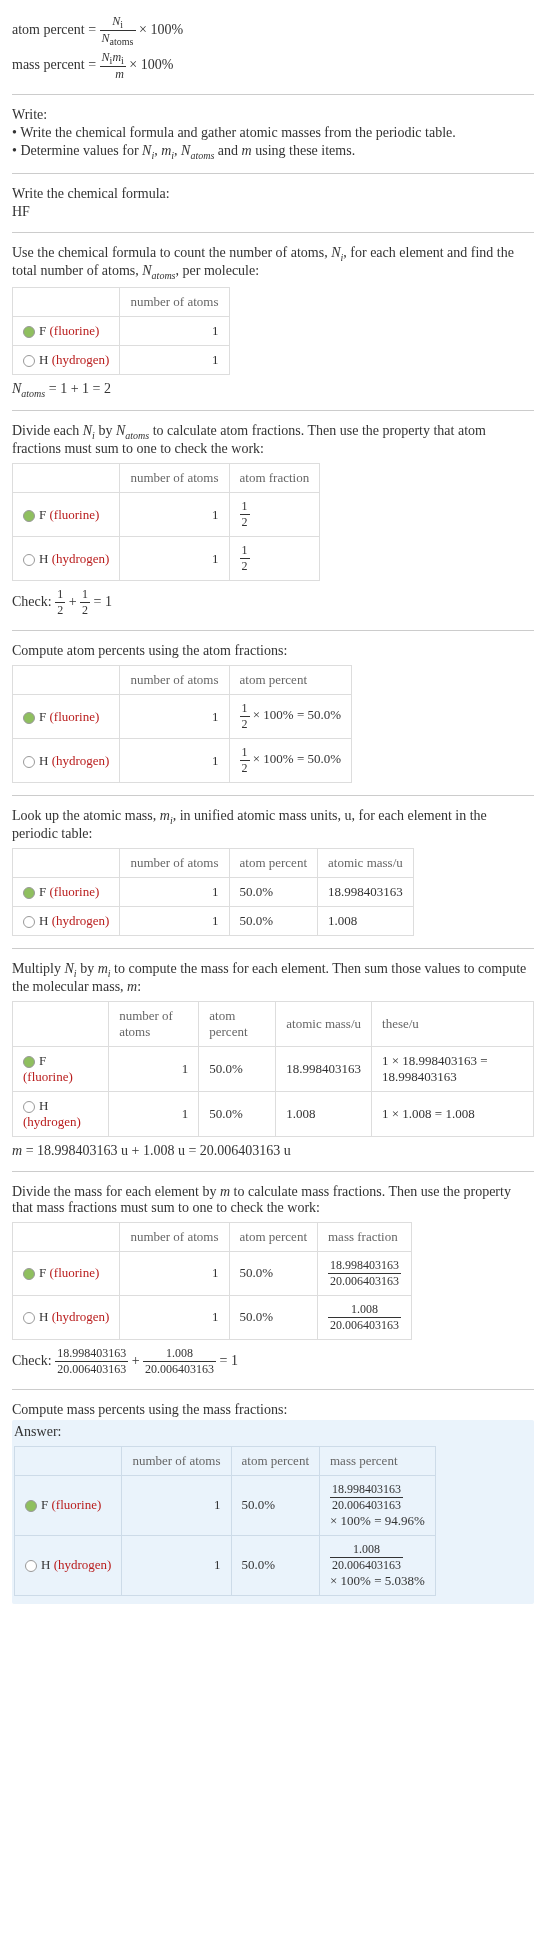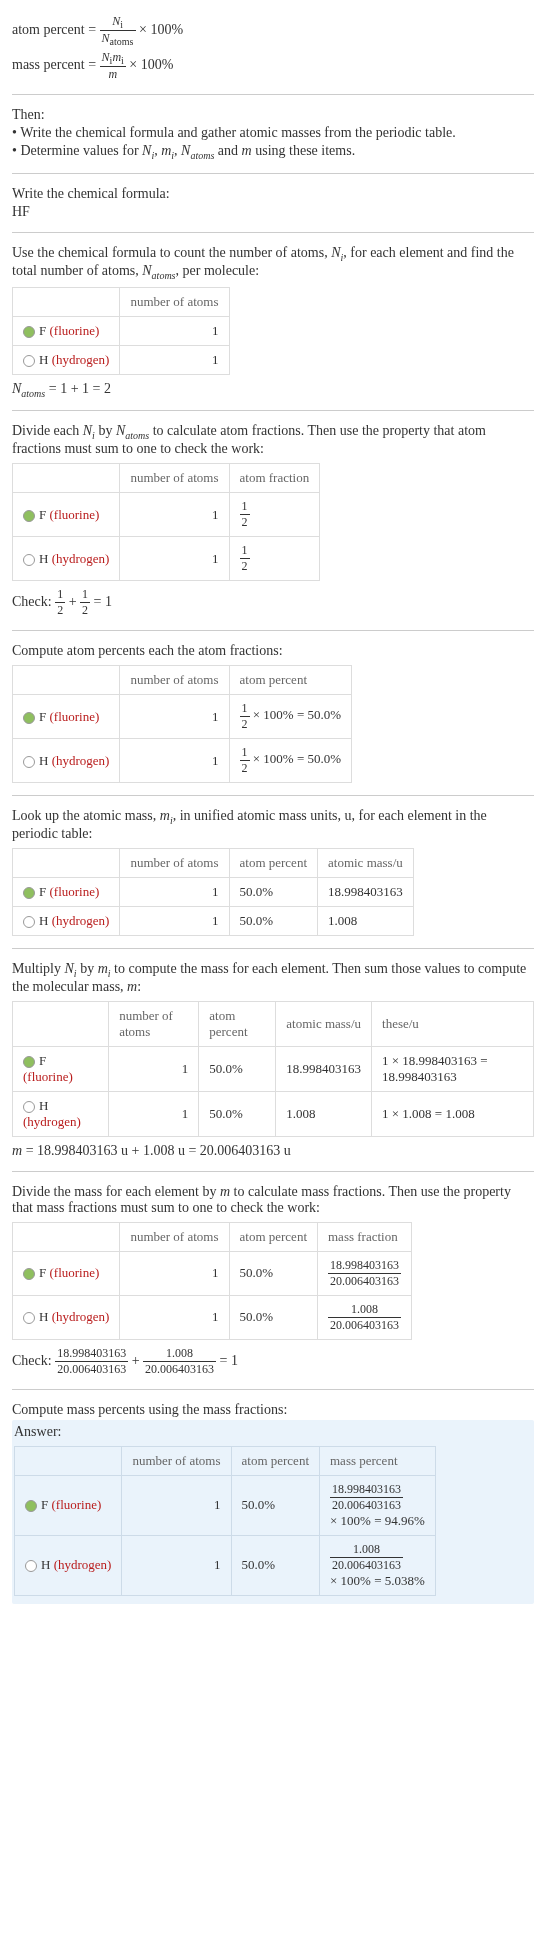--- a/index.html
+++ b/index.html
@@ -60,21 +60,21 @@
   }
   .answer-box table { background: #fff0; }
   .answer-box th, .answer-box td { border-color: #cddbe8; }
   .frac {
     display: inline-block;
     vertical-align: middle;
     text-align: center;
     font-size: 12px;
   }
   .frac .num { display:block; border-bottom:1px solid #333; padding:0 2px;}
-  .frac .den { display:block; padding:0 2px;}
+  .frac .den { display:block; padding:0 2px;text-align:right;}
   sub { font-size: 10px; }
   .ital { font-style: italic; }
   .ptext { margin: 2px 0; }
 </style>
 </head>
 <body>
 
 <div class="section">
   <div class="ptext formula">
     <span>atom percent = </span>
@@ -92,21 +92,21 @@
       </span>
       <span class="den"><span class="ital">m</span></span>
     </span>
     <span> × 100%</span>
   </div>
 </div>
 
 <hr>
 
 <div class="section">
-  <div class="ptext">Then:</div>
+  <div class="ptext">Write:</div>
   <div class="ptext">• Write the chemical formula and gather atomic masses from the periodic table.</div>
   <div class="ptext">
     <span>• Determine values for </span>
     <span class="ital">N<sub>i</sub></span>, 
     <span class="ital">m<sub>i</sub></span>, 
     <span class="ital">N<sub>atoms</sub></span> and 
     <span class="ital">m</span>
     <span> using these items.</span>
   </div>
 </div>
@@ -174,21 +174,21 @@
     <span>Check: </span>
     <span class="frac"><span class="num">1</span><span class="den">2</span></span> + 
     <span class="frac"><span class="num">1</span><span class="den">2</span></span>
     <span> = 1</span>
   </div>
 </div>
 
 <hr>
 
 <div class="section">
-  <div class="ptext">Compute atom percents each the atom fractions:</div>
+  <div class="ptext">Compute atom percents using the atom fractions:</div>
   <table>
     <tbody>
         <tr>
       <th></th>
       <th>number of atoms</th>
       <th>atom percent</th>
     </tr>
     <tr>
       <td><span class="swatch fluorine"></span><span>F</span> <span class="elname">(fluorine)</span></td>
       <td class="num">1</td>

